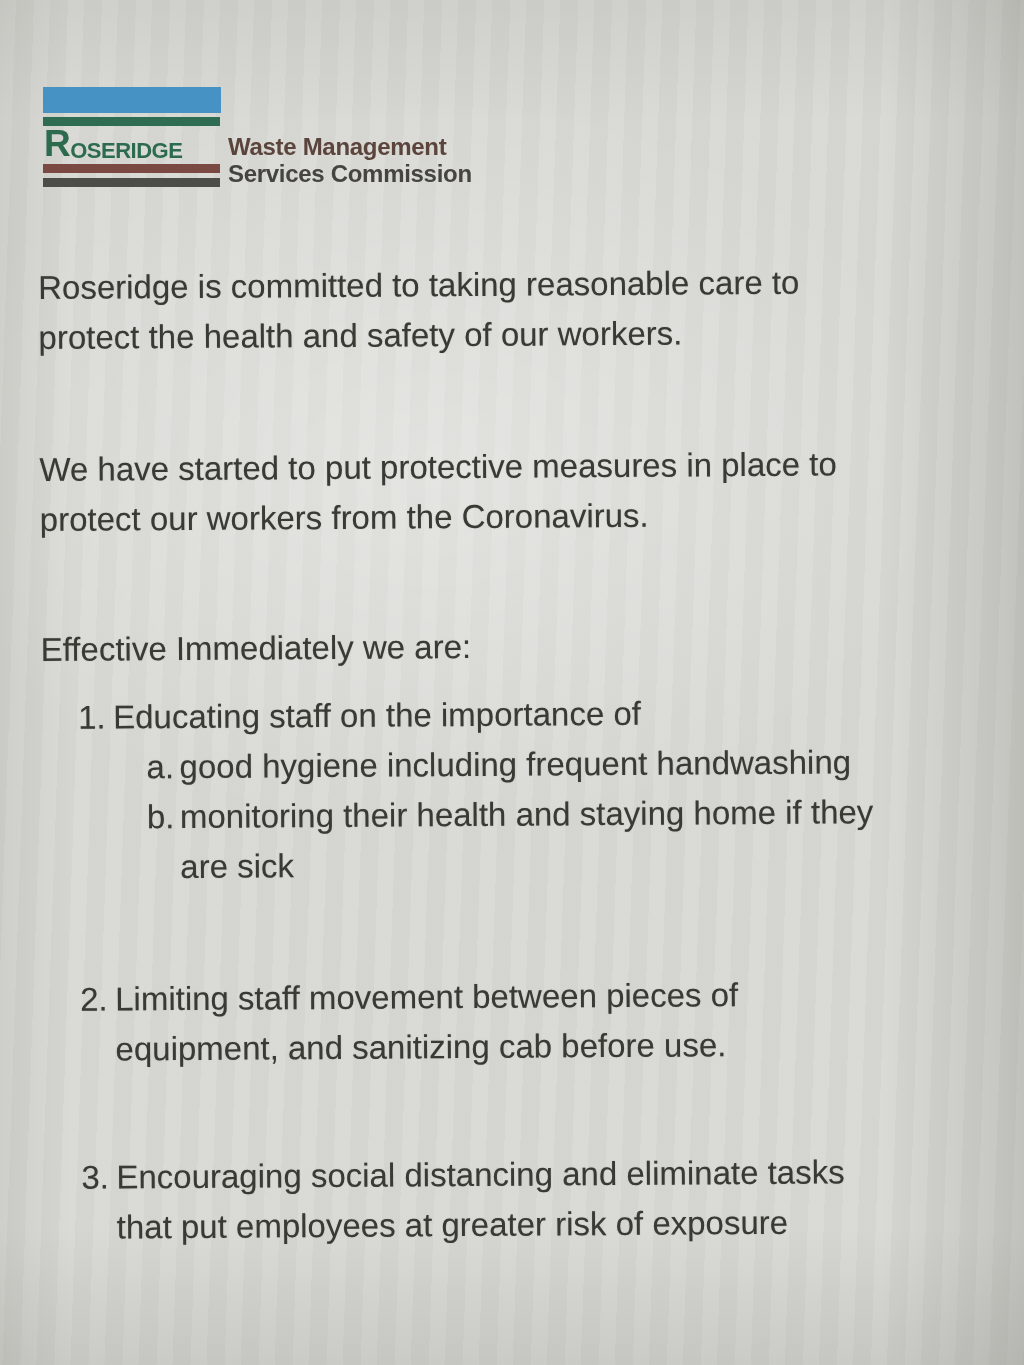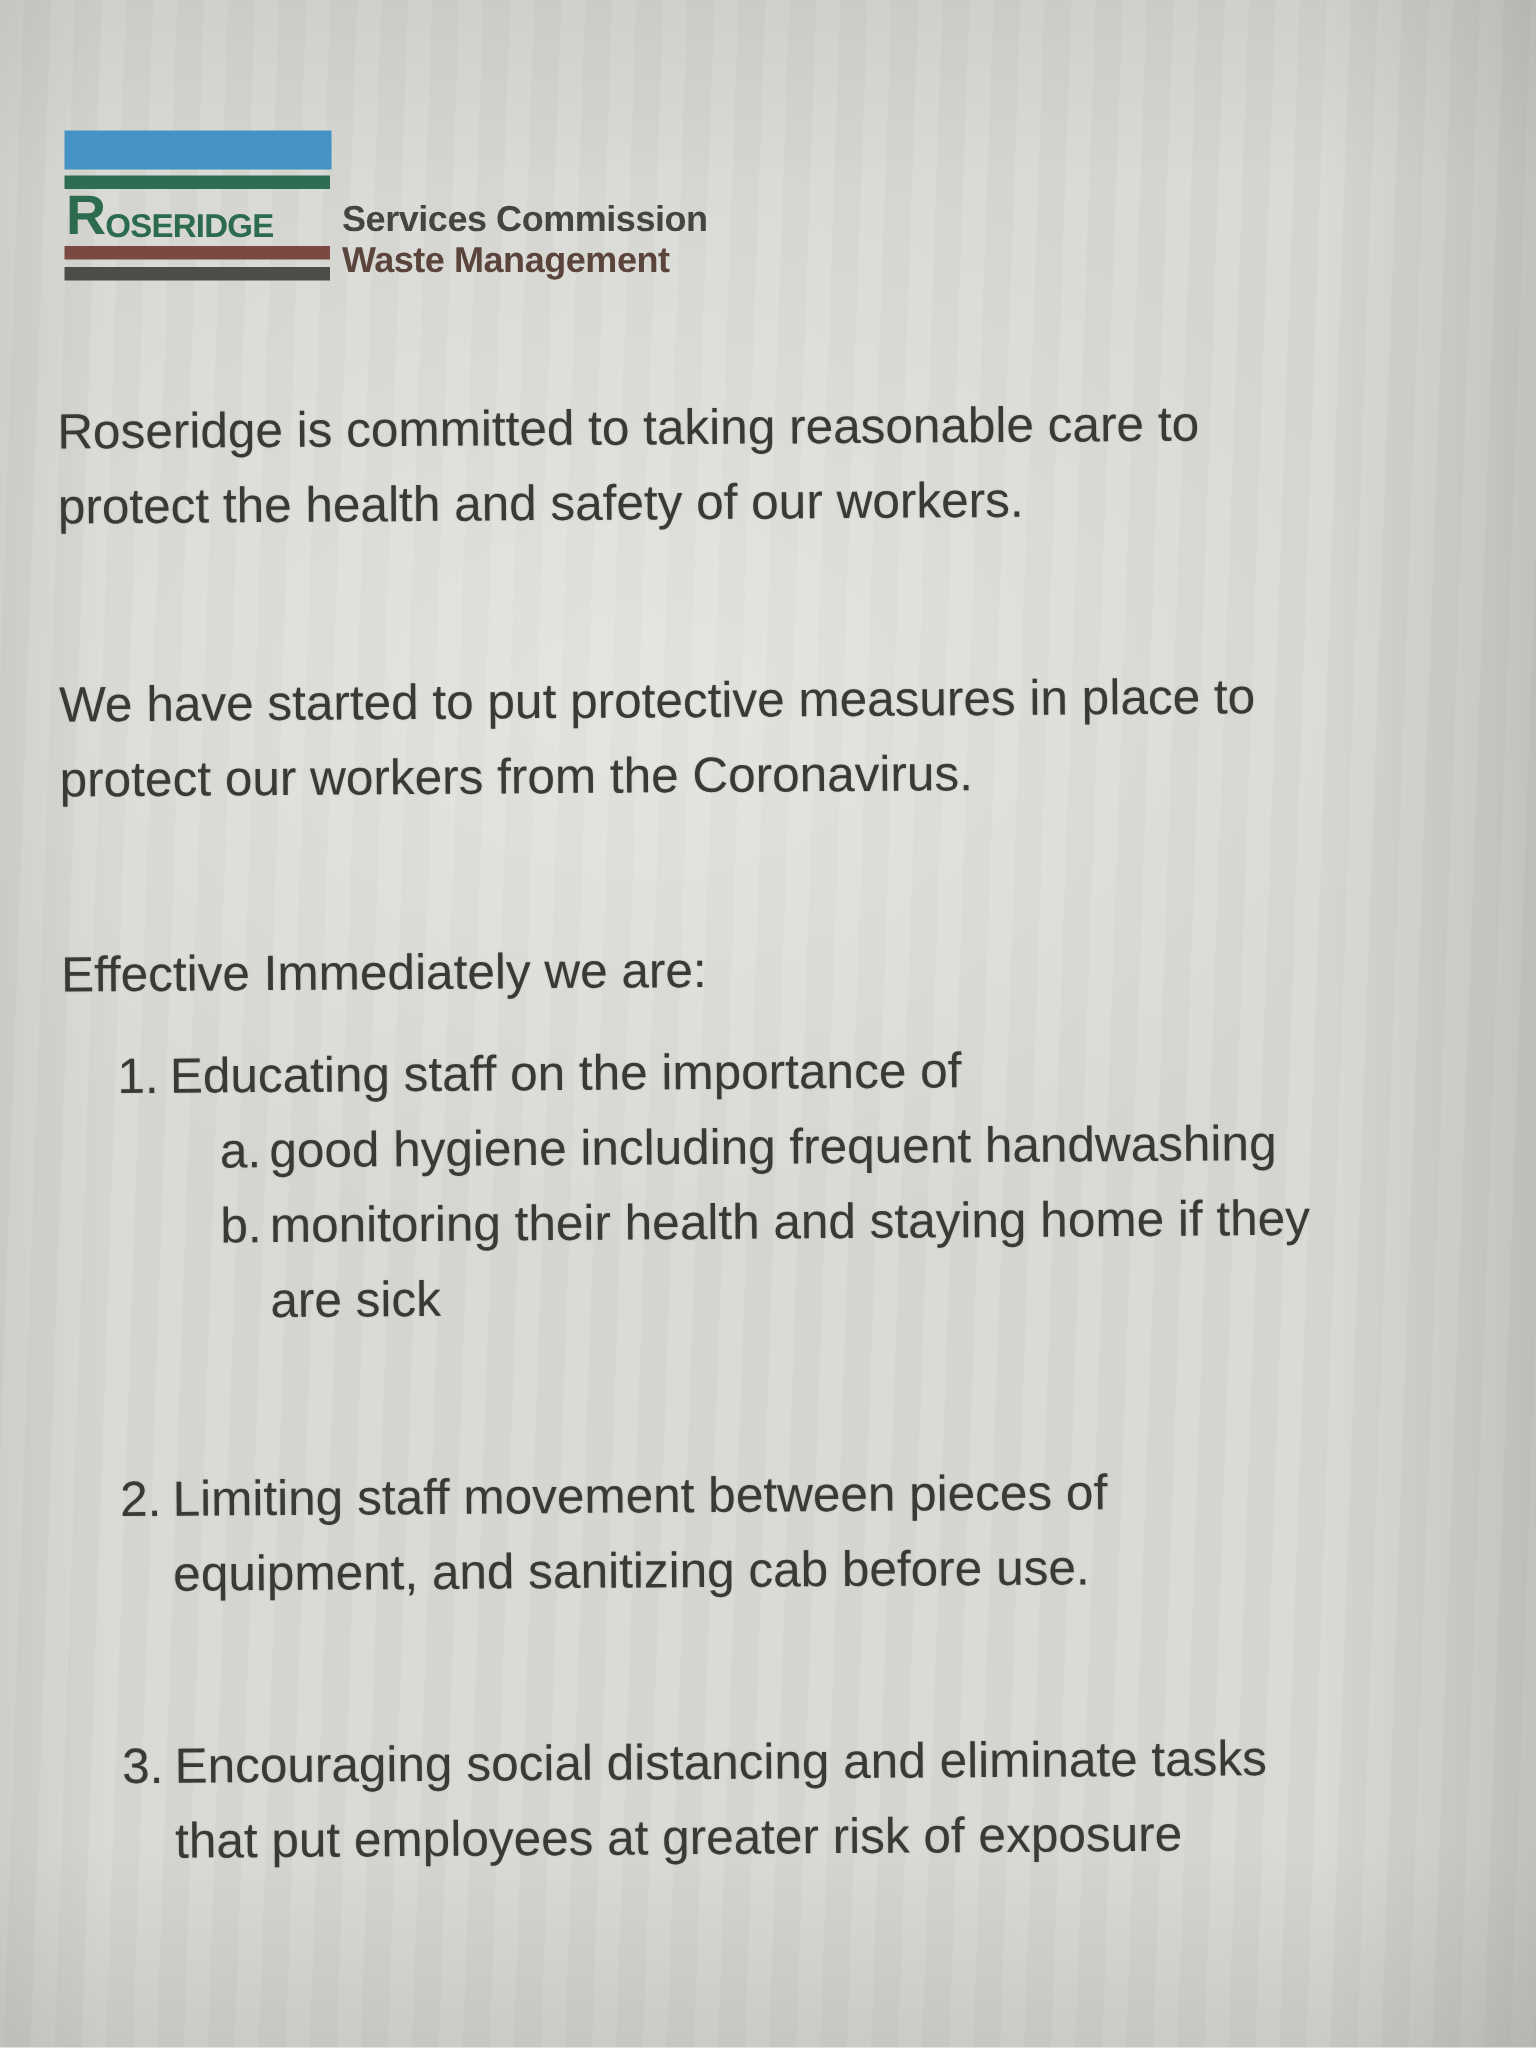--- a/index.html
+++ b/index.html
@@ -72,22 +72,22 @@
         <div class="blue-block" style="background-color: rgb(70, 146, 196);"></div>
         <div class="bar green" style="background-color: rgb(46, 109, 81);"></div>
         <div class="wordmark" style="color: rgb(44, 107, 78);">
           <span class="initial">R</span>
             <span class="rest">OSERIDGE</span>
         </div>
         <div class="bar maroon" style="background-color: rgb(122, 74, 66);"></div>
         <div class="bar dgray" style="background-color: rgb(76, 76, 72);"></div>
       </div>
       <div class="logo-right">
+        <div class="org-line" style="color: rgb(90, 68, 59);">Waste Management</div>
         <div class="org-line" style="color: rgb(69, 68, 63);">Services Commission</div>
-        <div class="org-line" style="color: rgb(90, 68, 59);">Waste Management</div>
       </div>
     </div>
 
     <div class="body-text">
 
       <div class="para p1">
         <div class="line">Roseridge is committed to taking reasonable care to</div>
         <div class="line">protect the health and safety of our workers.</div>
       </div>
 

